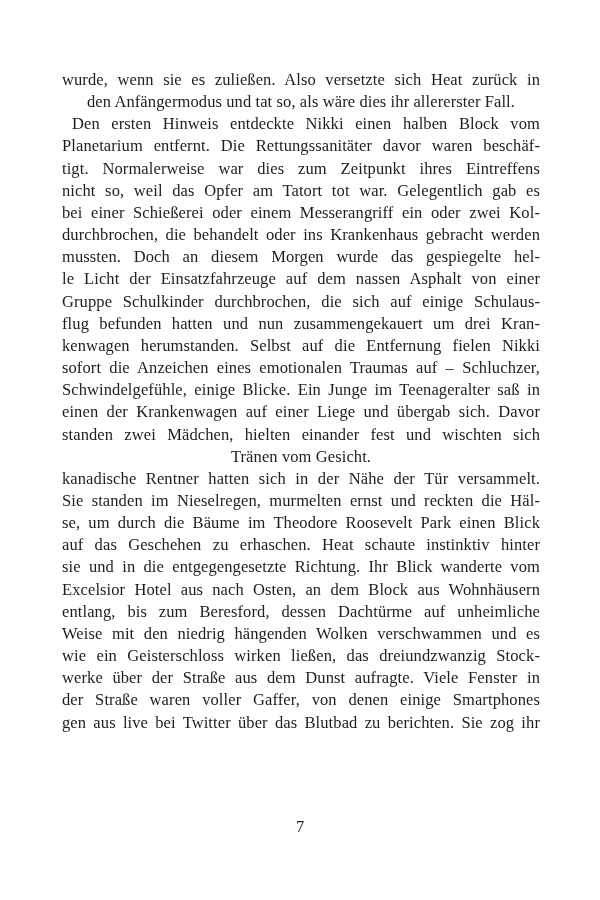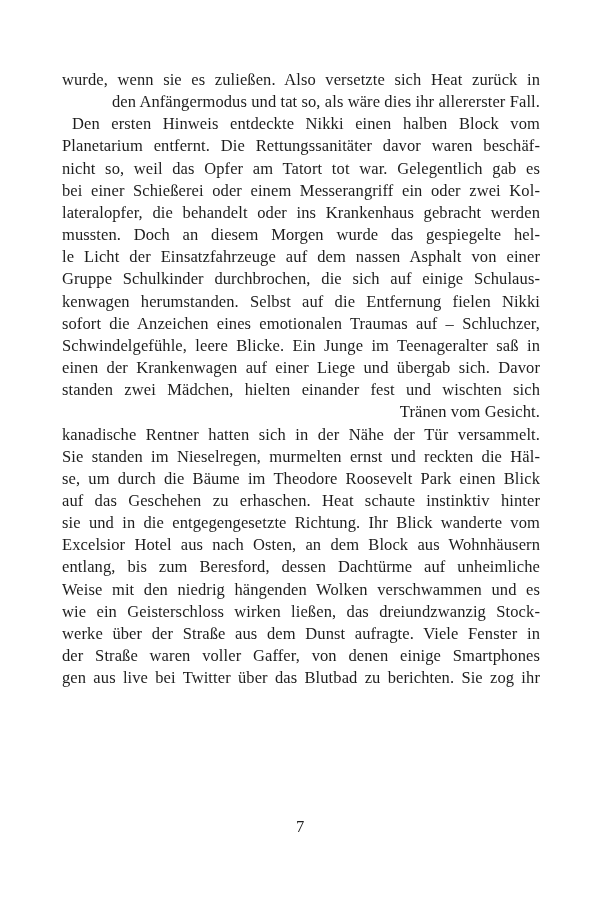--- a/index.html
+++ b/index.html
@@ -19,21 +19,21 @@
   }
   .text-block {
     position: absolute;
     left: 62px;
     top: 69px;
     width: 478px;
   }
   .line {
     font-size: 16.5px;
     line-height: 22.15px;
-    text-align: right;
+    text-align: center;
     letter-spacing: 0.1px;
   }
   .line.justify {
     text-align: justify;
     text-align-last: justify;
   }
   .line.indent {
     text-indent: 10px;
   }
   .page-number {
@@ -51,29 +51,31 @@
 
 <div class="book-page">
   <main class="text-block">
       <div class="paragraph">
         <div class="line justify">wurde, wenn sie es zuließen. Also versetzte sich Heat zurück in</div>
         <div class="line">den Anfängermodus und tat so, als wäre dies ihr allererster Fall.</div>
       </div>
       <div class="paragraph">
         <div class="line justify indent">Den ersten Hinweis entdeckte Nikki einen halben Block vom</div>
         <div class="line justify">Planetarium entfernt. Die Rettungssanitäter davor waren beschäf-</div>
+        <div class="line justify">tigt. Normalerweise war dies zum Zeitpunkt ihres Eintreffens</div>
         <div class="line justify">nicht so, weil das Opfer am Tatort tot war. Gelegentlich gab es</div>
         <div class="line justify">bei einer Schießerei oder einem Messerangriff ein oder zwei Kol-</div>
-        <div class="line justify">lateralopfer, die behandelt oder ins Krankenhaus gebracht werden</div>
+        <div class="line justify">durchbrochen, die behandelt oder ins Krankenhaus gebracht werden</div>
         <div class="line justify">mussten. Doch an diesem Morgen wurde das gespiegelte hel-</div>
         <div class="line justify">le Licht der Einsatzfahrzeuge auf dem nassen Asphalt von einer</div>
         <div class="line justify">Gruppe Schulkinder durchbrochen, die sich auf einige Schulaus-</div>
+        <div class="line justify">flug befunden hatten und nun zusammengekauert um drei Kran-</div>
         <div class="line justify">kenwagen herumstanden. Selbst auf die Entfernung fielen Nikki</div>
         <div class="line justify">sofort die Anzeichen eines emotionalen Traumas auf – Schluchzer,</div>
-        <div class="line justify">Schwindelgefühle, leere Blicke. Ein Junge im Teenageralter saß in</div>
+        <div class="line justify">Schwindelgefühle, einige Blicke. Ein Junge im Teenageralter saß in</div>
         <div class="line justify">einen der Krankenwagen auf einer Liege und übergab sich. Davor</div>
         <div class="line justify">standen zwei Mädchen, hielten einander fest und wischten sich</div>
         <div class="line">Tränen vom Gesicht.</div>
       </div>
       <div class="paragraph">
         <div class="line justify">kanadische Rentner hatten sich in der Nähe der Tür versammelt.</div>
         <div class="line justify">Sie standen im Nieselregen, murmelten ernst und reckten die Häl-</div>
         <div class="line justify">se, um durch die Bäume im Theodore Roosevelt Park einen Blick</div>
         <div class="line justify">auf das Geschehen zu erhaschen. Heat schaute instinktiv hinter</div>
         <div class="line justify">sie und in die entgegengesetzte Richtung. Ihr Blick wanderte vom</div>

